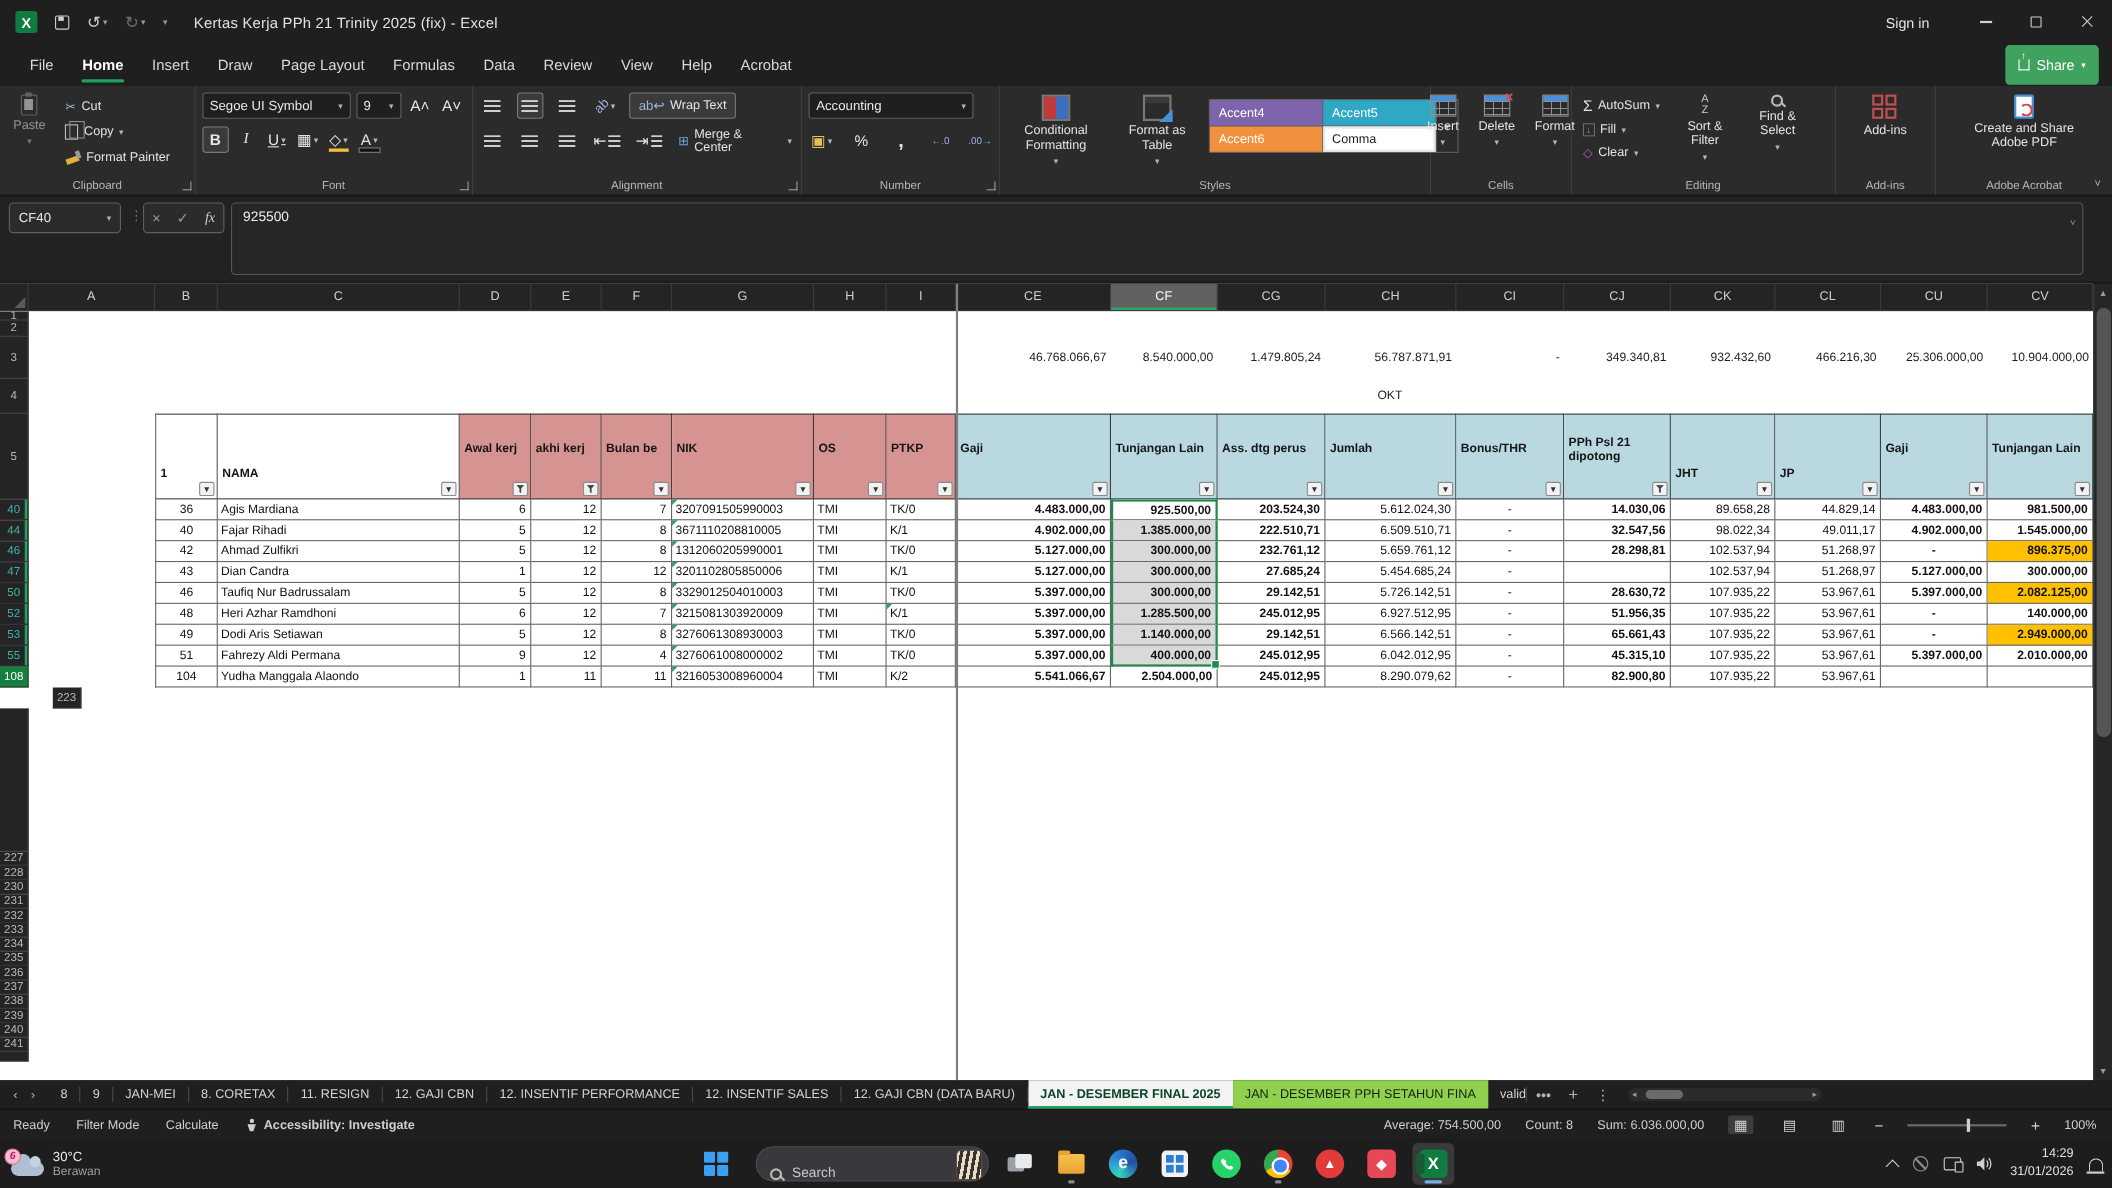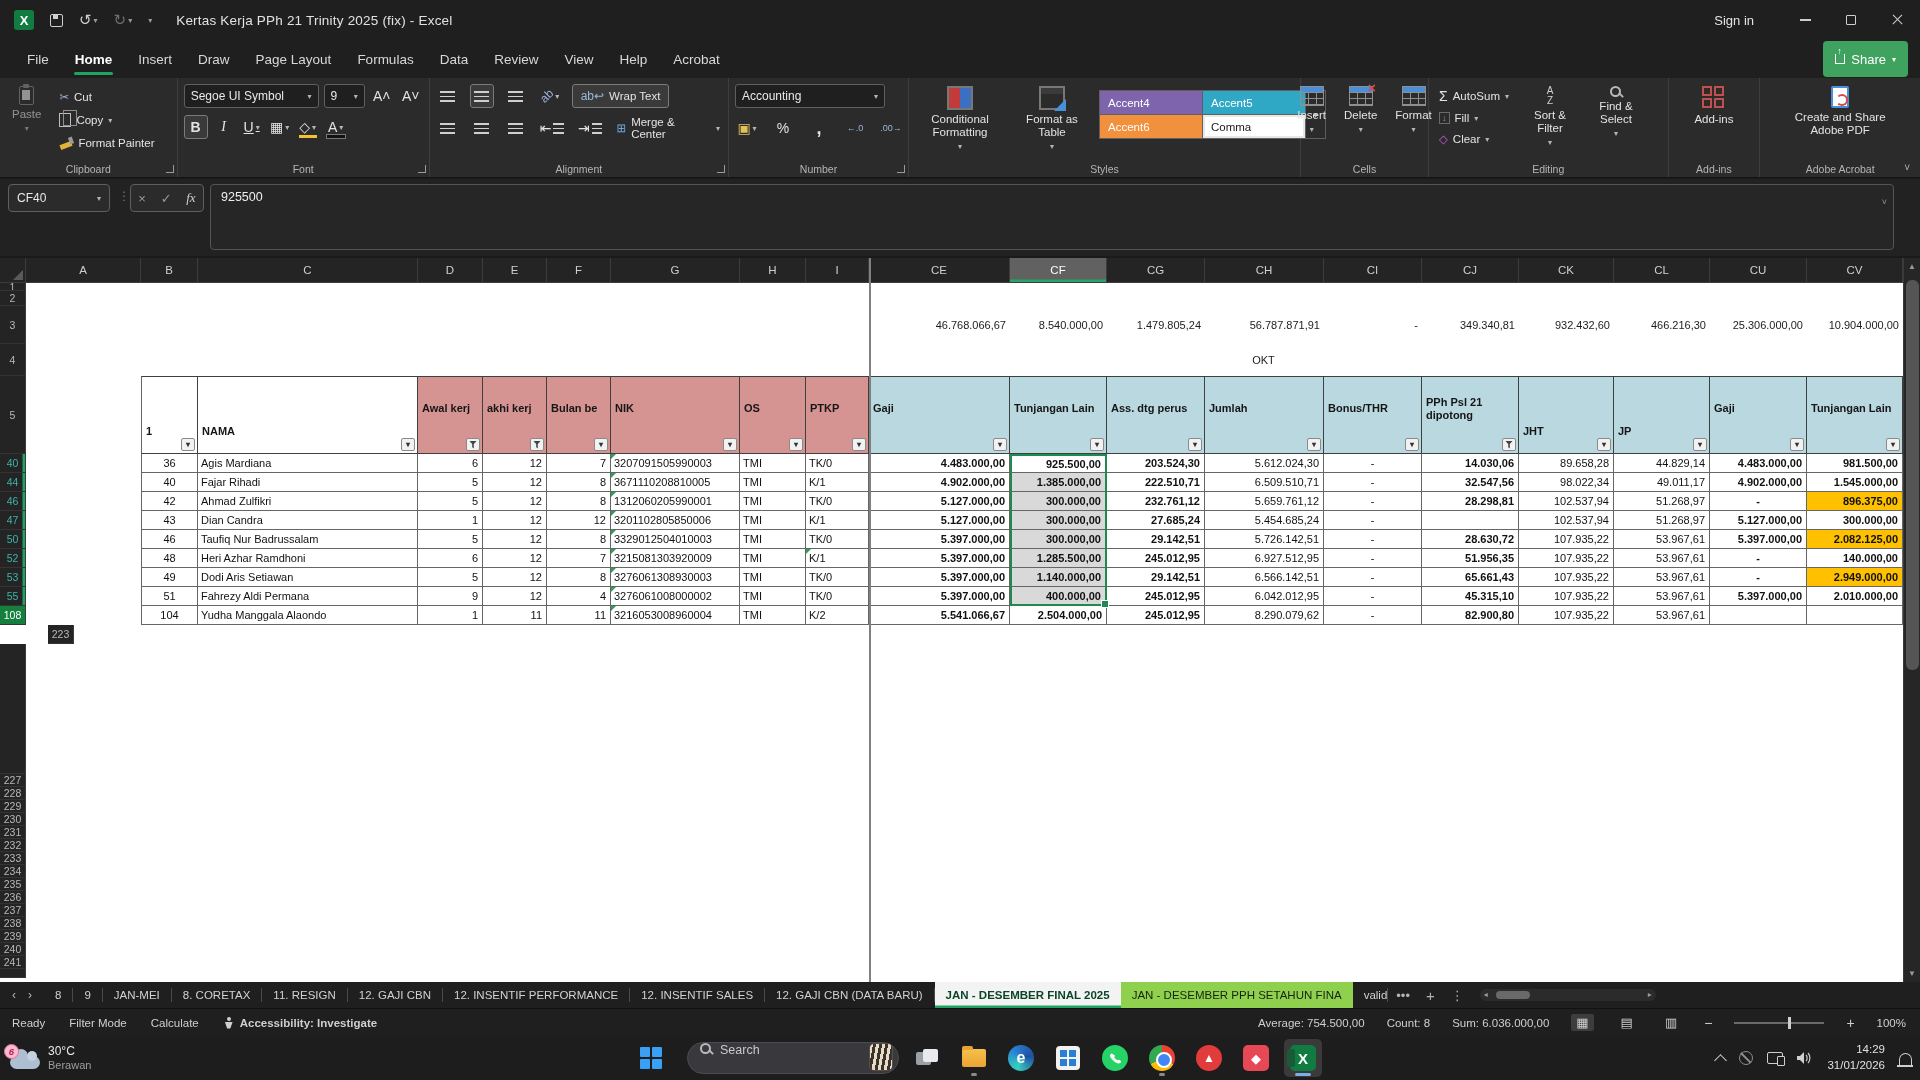--- a/index.html
+++ b/index.html
@@ -162,21 +162,21 @@
 .wtxt{line-height:1.25}
 .wtemp{font-size:12px;color:#e8e8e8}
 .wcond{font-size:11px;color:#9e9e9e}
 .tbicons{display:flex;align-items:center;gap:9px;position:absolute;left:632px;height:100%}
 .tbi{width:38px;height:38px;border-radius:5px;display:flex;align-items:center;justify-content:center;position:relative}
 .tbi.excelon{background:#3a3a3a}
 .ind{position:absolute;bottom:1px;left:50%;transform:translateX(-50%);width:6px;height:3px;border-radius:2px;background:#8a8a8a}
 .ind.wide{width:16px;background:#79aee0}
 .winlogo{display:grid;grid-template-columns:10px 10px;grid-auto-rows:10px;gap:2px}
 .winlogo i{background:#3aa0f3;border-radius:1px}
-.searchpill{width:212px;height:32px;background:#38383d;border:1px solid #4b4b50;border-radius:17px;display:flex;align-items:flex-start;gap:9px;padding:0 5px 0 12px;margin-left:8px}
+.searchpill{width:212px;height:32px;background:#38383d;border:1px solid #4b4b50;border-radius:17px;display:flex;align-items:flex-end;gap:9px;padding:0 5px 0 12px;margin-left:8px}
 .searchpill .ph{font-size:12.5px;color:#c9c9c9;flex:1}
 .zebra{width:24px;height:28px;border-radius:5px;background:repeating-linear-gradient(100deg,#e8dcc8 0 3px,#3a332a 3px 6px);border:1px solid #55504a}
 .tview{width:22px;height:18px;position:relative}
 .tview::before{content:"";position:absolute;left:0;top:3px;width:15px;height:13px;background:#9aa0a6;border-radius:2px}
 .tview::after{content:"";position:absolute;right:0;top:0;width:15px;height:13px;background:#e8eaed;border-radius:2px}
 .folder{width:24px;height:18px;background:linear-gradient(#f7c14a,#eaa236);border-radius:2px;position:relative}
 .folder::before{content:"";position:absolute;left:0;top:-3px;width:11px;height:4px;background:#eaa236;border-radius:2px 2px 0 0}
 .edge{width:26px;height:26px;border-radius:50%;background:conic-gradient(from 200deg,#35d0c0,#2a7fd4,#1f4fa0,#35d0c0);color:#fff;font-size:16px;font-weight:bold;display:flex;align-items:center;justify-content:center}
 .store{width:24px;height:24px;background:#f2f2f2;border-radius:4px;display:flex;align-items:center;justify-content:center}
 .store .wg{display:grid;grid-template-columns:7px 7px;grid-auto-rows:7px;gap:1.5px}
@@ -833,23 +833,20 @@
       <div class="srow" style="height: 130px; flex: 0 0 130px;">
         <div class="rh"></div>
       </div>
       <div class="srow" style="height: 13px; flex: 0 0 13px;">
         <div class="rh">227</div>
       </div>
       <div class="srow" style="height: 13px; flex: 0 0 13px;">
         <div class="rh">228</div>
       </div>
       <div class="srow" style="height: 13px; flex: 0 0 13px;">
-        <div class="rh">229</div>
-      </div>
-      <div class="srow" style="height: 13px; flex: 0 0 13px;">
         <div class="rh">230</div>
       </div>
       <div class="srow" style="height: 13px; flex: 0 0 13px;">
         <div class="rh">231</div>
       </div>
       <div class="srow" style="height: 13px; flex: 0 0 13px;">
         <div class="rh">232</div>
       </div>
       <div class="srow" style="height: 13px; flex: 0 0 13px;">
         <div class="rh">233</div>

